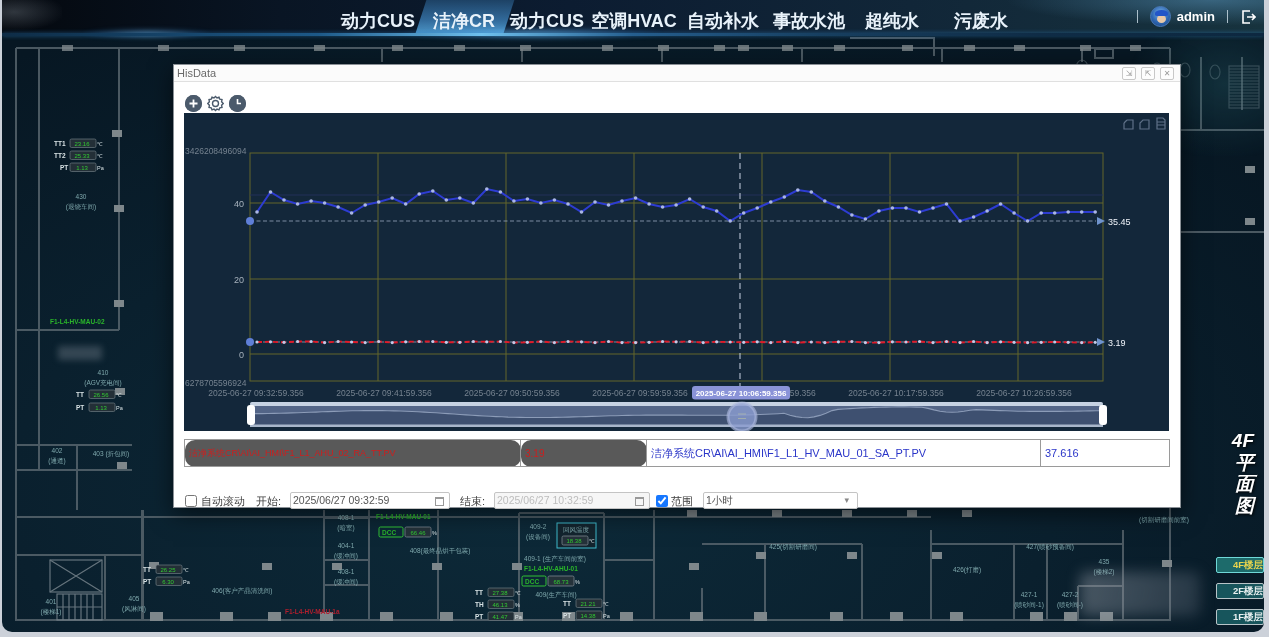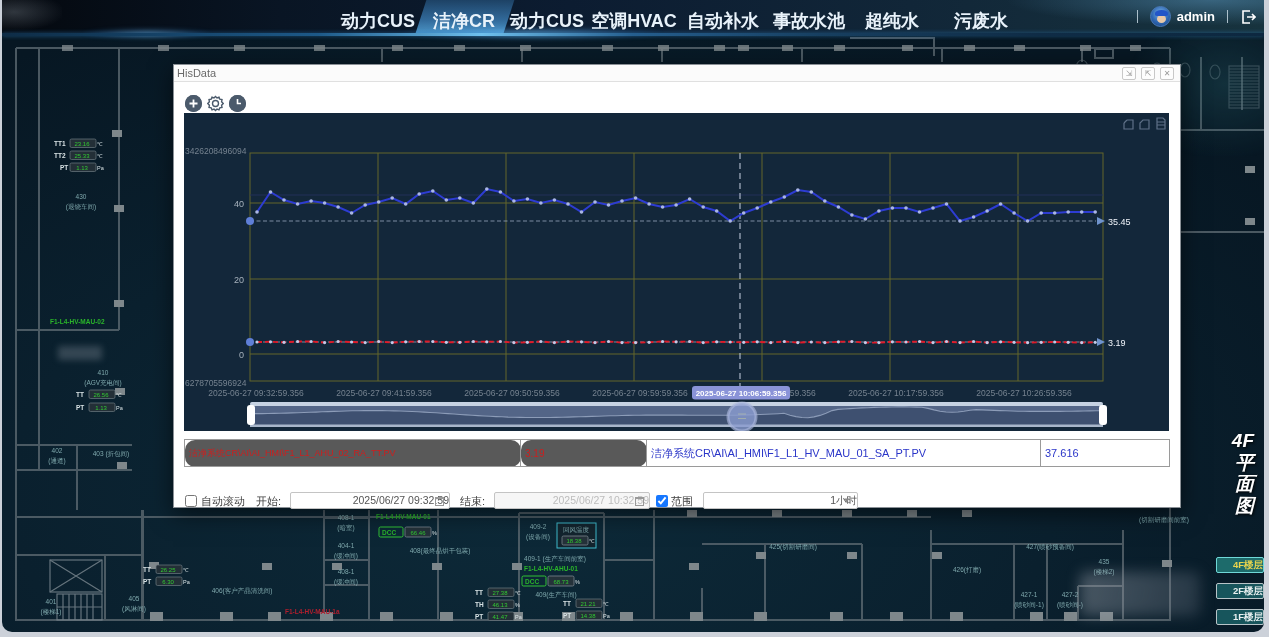--- a/index.html
+++ b/index.html
@@ -51,21 +51,21 @@
   text-align:center; }
 #panel { position:absolute; left:10px; top:48px; width:985px; height:318px; background:#13273a; }
 .axlbl { font-size:8.5px; fill:#75828f; }
 .axlbl2 { font-size:9px; fill:#a7b2bd; }
 .vlbl { font-size:9px; fill:#f0f4fa; }
 .cursorlbl { font-size:8px; fill:#fff; font-weight:bold; }
 #htable { position:absolute; left:10px; top:374px; width:986px; border-collapse:collapse; font-size:11px; }
 #htable td { border:1px solid #9a9a9a; height:22px; padding:0 4px; }
 #trow td { height:27px;border-radius:10px; }
 #ctrl { position:absolute; left:10px; top:427px; width:986px; height:17px; font-size:11px; color:#404040; }
-#ctrl * { position:absolute;text-align:right; }
+#ctrl * { position:absolute; }
 .inp { border:1px solid #c4c4c4; background:#fff; height:17px; font-size:10.5px; color:#555; line-height:15px; padding-left:2px; border-radius:2px; }
 .cal { position:absolute; width:9px; height:9px; border:1px solid #999; border-top:2px solid #999; top:4px; }
 </style></head>
 <body>
 <div id="app">
 <svg width="1269" height="637" viewBox="0 0 1269 637" style="position:absolute;left:0;top:0">
 
 <g stroke="#5e6b73" stroke-width="2" fill="none" opacity="0.78">
 <path d="M14,48 H1168 M14,48 V620 H1168 V48"></path>
 <path d="M14,620 H1168"></path>

